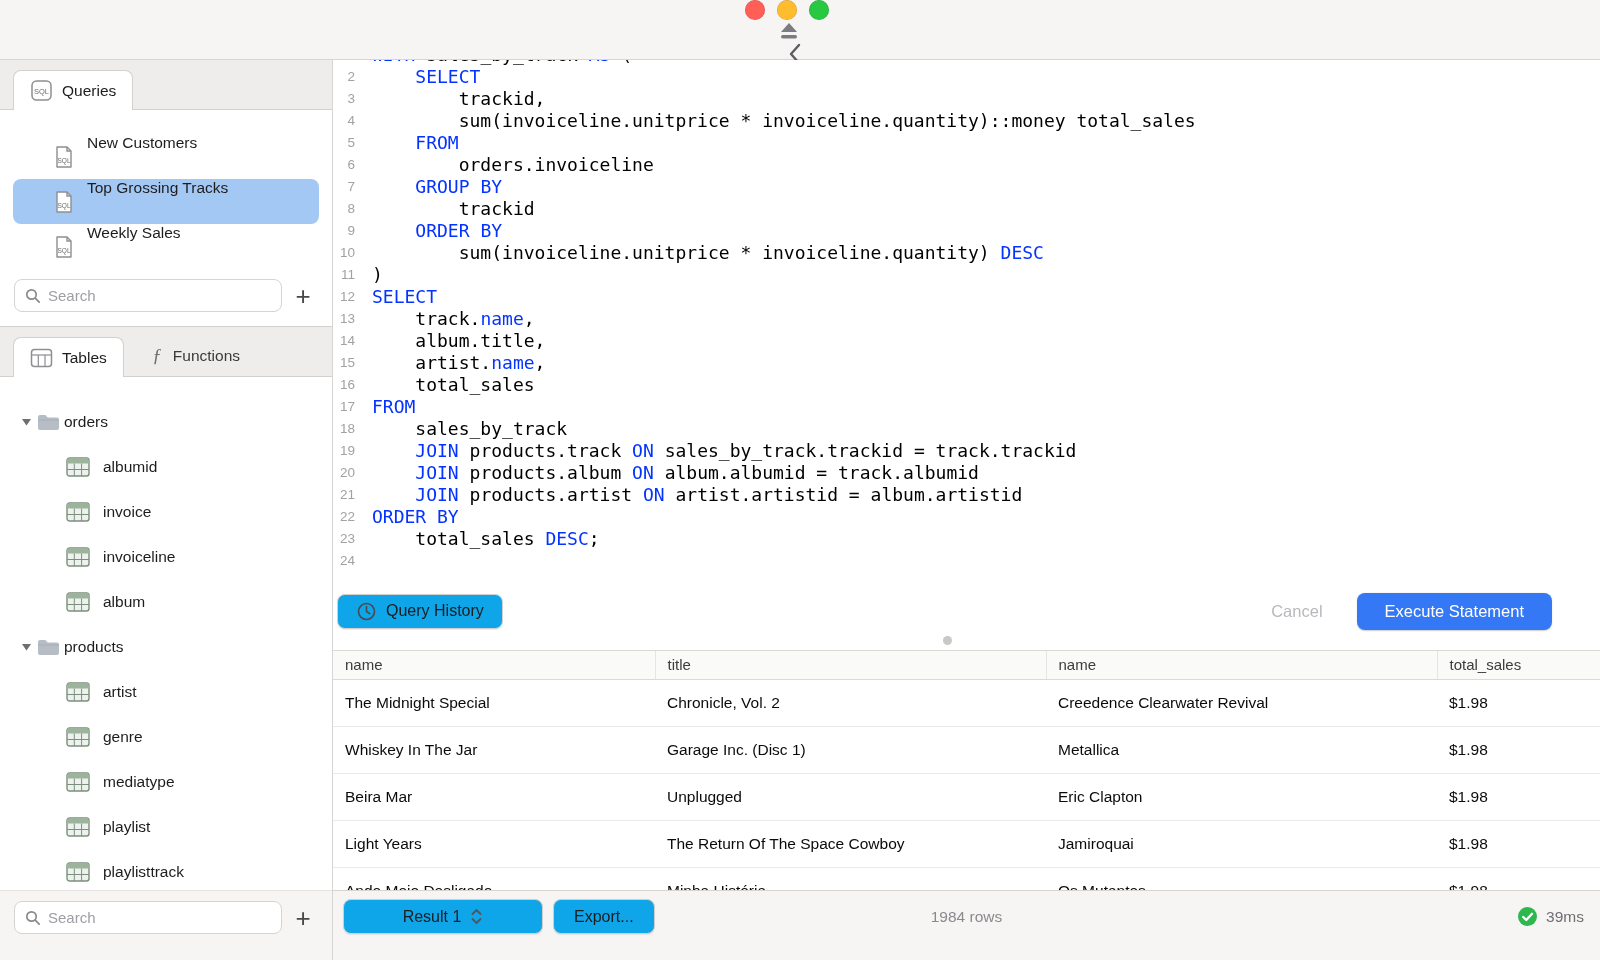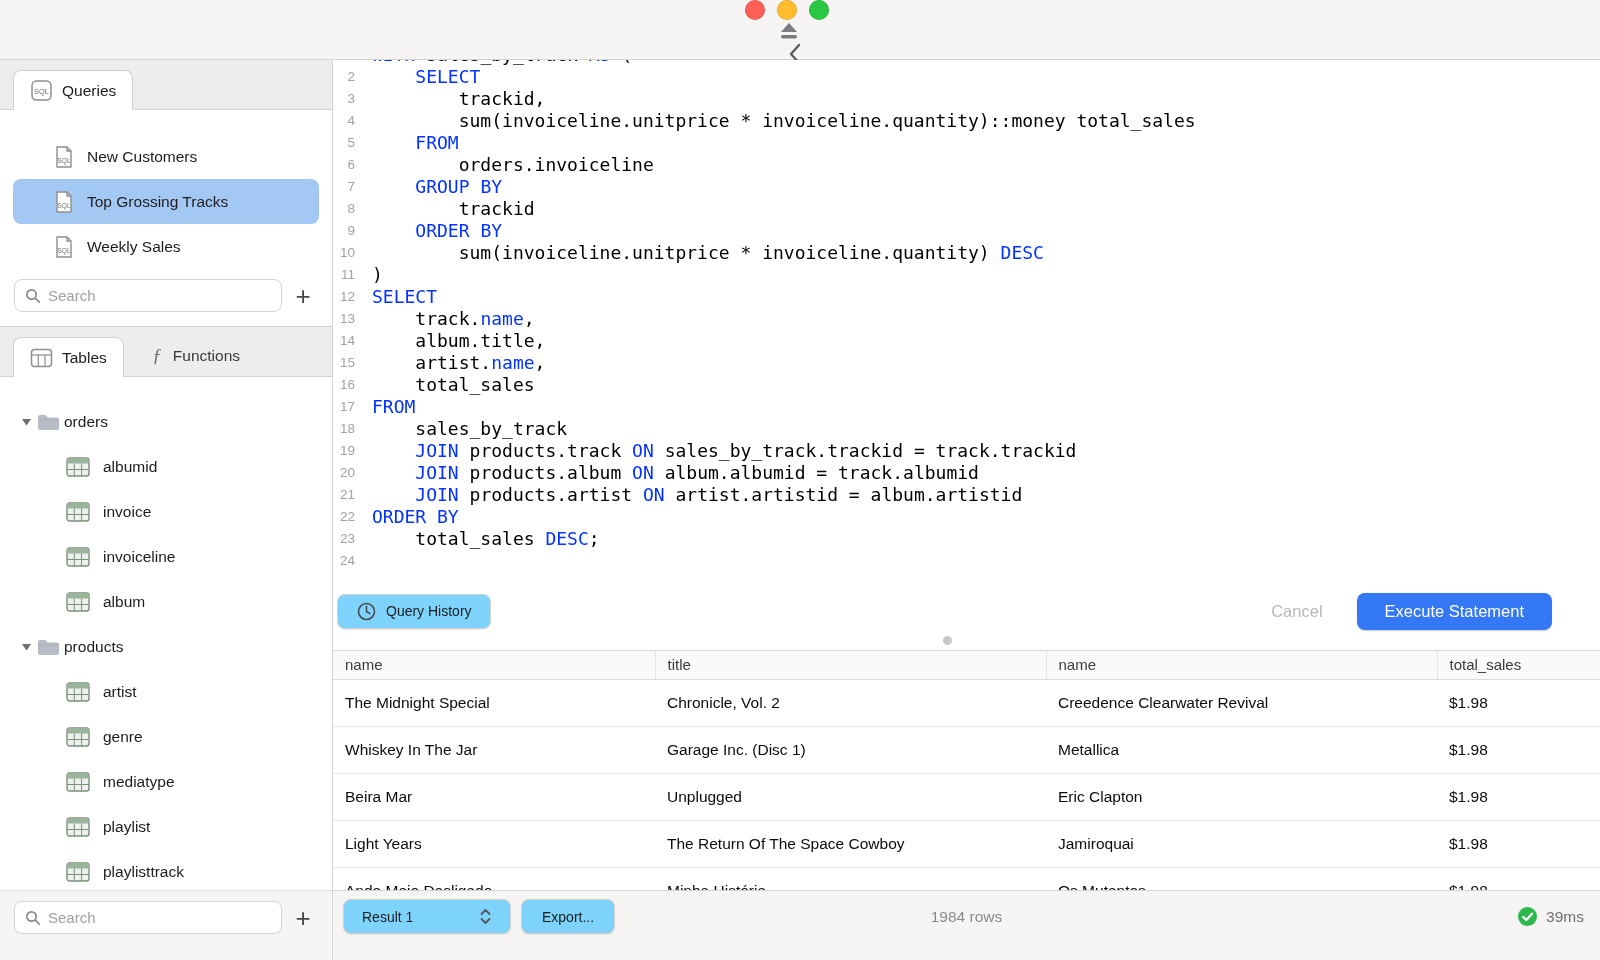--- a/index.html
+++ b/index.html
@@ -32,21 +32,21 @@
              background:#f2f1ef; border-right:1px solid #d7d5d3; overflow:hidden; }
   .tabstrip { position:relative; height:50px; background:#efedeb; border-bottom:1px solid #d3d1cf;
               display:flex; align-items:flex-end; padding-left:13px; }
   .tab-box { height:40px; background:#fff; border:1px solid #d3d1cf; border-bottom:none;
              border-radius:8px 8px 0 0; display:flex; align-items:center; gap:9px;
              padding:0 16px; font-size:15.5px; margin-bottom:-1px; position:relative; z-index:2; }
   .tab-plain { height:40px; display:flex; align-items:center; gap:9px; padding:0 14px;
                margin-left:12px; font-size:15.5px; color:#3a3a3c; background:none; border:none; }
   .queries-panel { background:#fff; border-bottom:1px solid #d3d1cf; }
   .query-list { padding:24px 13px 2px; }
-  .query-item { display:flex; align-items:center; gap:12px; height:45px; border-radius:8px;
+  .query-item { display:flex; gap:12px; height:45px; border-radius:8px;
                 padding:0 14px 0 40px; font-size:15.5px; }
   .query-item.selected { background:var(--selection-blue,#a4c8f4); }
   .search-row { display:flex; align-items:center; padding:8px 14px 14px; gap:6px; }
   .search-box { flex:1; height:33px; border:1px solid #d6d4d2; border-radius:8px; background:#fff;
                 display:flex; align-items:center; padding:0 10px; gap:7px; }
   .search-box input { border:none; outline:none; flex:1; font-size:15px; background:transparent;
                       font-family:"Liberation Sans",sans-serif; color:#333; }
   .search-box input::placeholder { color:#9e9ea4; }
   .plus-btn { width:30px; height:30px; background:none; border:none; font-size:26px; line-height:26px;
               color:#48484a; text-align:center; }
@@ -62,22 +62,22 @@
   .content { position:absolute; top:60px; left:333px; width:1267px; height:900px; background:#fff; }
   .code-area { position:absolute; top:0; left:0; right:0; height:520px; overflow:hidden; }
   .code-lines { position:absolute; top:-16px; left:0; right:0; }
   .code-line { display:flex; height:22px; line-height:22px; white-space:pre; }
   .line-no { flex:none; width:39px; padding-right:17px; text-align:right; color:#a2a2a6;
              font-size:13.5px; line-height:22px; font-family:"Liberation Sans",sans-serif; }
   .code-text { font-family:"DejaVu Sans Mono", monospace; font-size:18px; color:#000; }
   .tok-k { color:var(--keyword-blue,#0433ff); }
   .editor-toolbar { position:absolute; top:520px; left:0; right:0; height:62px; display:flex;
                     align-items:center; padding:0 48px 0 4px; gap:24px; background:#fff; }
-  .btn { display:flex; align-items:center; gap:9px; height:35px; background:#7dd3fc;
-         border:1px solid #d2d0ce; border-radius:8px; padding:0 18px; font-size:14px; color:#1d1d1f;
+  .btn { display:flex; align-items:center; gap:9px; height:35px; background:#0ea5e9;
+         border:1px solid #d2d0ce; border-radius:8px; padding:0 18px; font-size:16px; color:#1d1d1f;
          font-family:"Liberation Sans",sans-serif; box-shadow:0 0.5px 1px rgba(0,0,0,0.08); }
   .btn-cancel { margin-left:auto; background:none; border:none; box-shadow:none; color:#b9b9bd;
                 font-size:16.5px; padding:0 10px; }
   .btn-execute { height:37px; background:var(--accent-blue,#3478f6); color:#fff; border:none;
                  border-radius:8px; padding:0 28px; font-size:16.5px; box-shadow:0 0.5px 1.5px rgba(0,0,0,0.2); }
   .split-dot { position:absolute; top:576px; left:50%; margin-left:-24px; width:9px; height:9px;
                border-radius:50%; background:#c9c8c6; }
 
   
   .results { position:absolute; top:590px; left:0; right:0; height:240px; overflow:hidden;
@@ -87,21 +87,21 @@
                       padding:0 12px; background:#fafaf9; border-bottom:1px solid #dcdad8;
                       border-right:1px solid #e6e5e3; overflow:hidden; white-space:nowrap; }
   .results-table th:last-child { border-right:none; }
   .results-table td { height:47px; padding:0 12px; font-size:15.5px; color:#0b0b0c;
                       border-bottom:1px solid #ebeae8; overflow:hidden; white-space:nowrap; }
 
   
   .statusbar { position:relative; top:830px; left:0; right:0; height:70px; background:#f6f5f4;
                border-top:1px solid #d7d5d3; display:flex; align-items:center;
                padding:0 16px 18px 10px; }
-  .result-select { width:168px; justify-content:space-between; }
+  .result-select { width:200px; justify-content:center; }
   .btn-export { margin-left:10px; padding:0 20px; }
   .row-count { position:absolute; left:0; right:0; top:17px; text-align:center; font-size:15.5px; color:#8a8a8e; }
   .sb-right { margin-left:auto; display:flex; align-items:center; gap:7px; z-index:2; }
   .exec-time { font-size:15.5px; color:#6e6e73; }
 </style>
 </head>
 <body>
 
 <div class="window">
 

